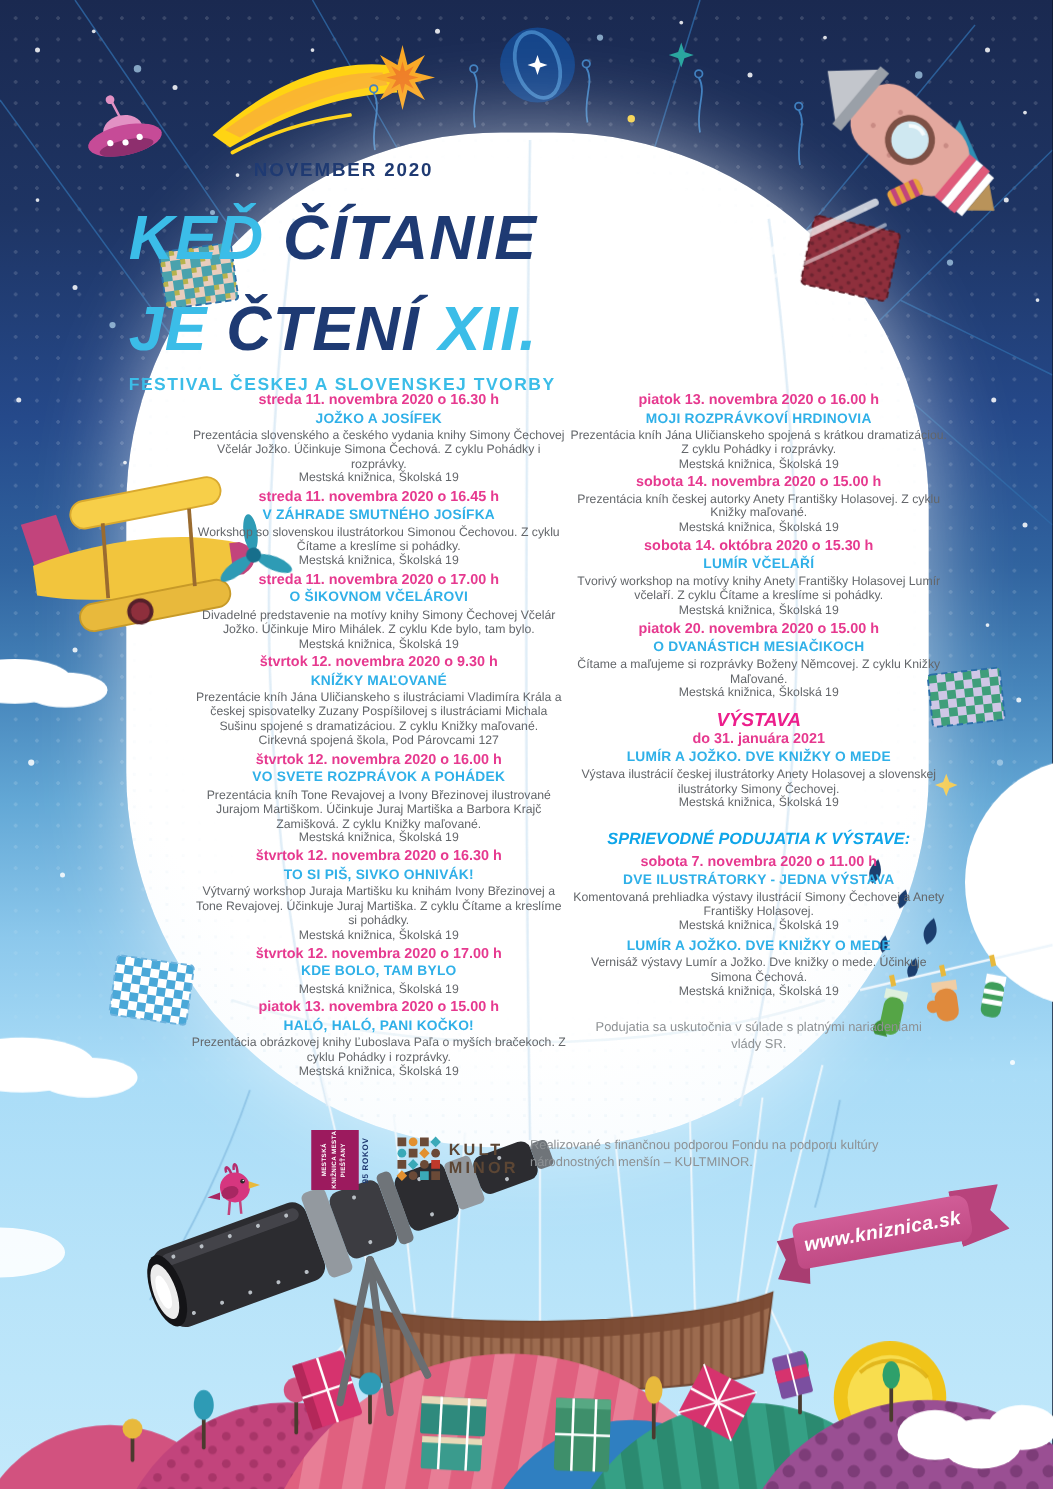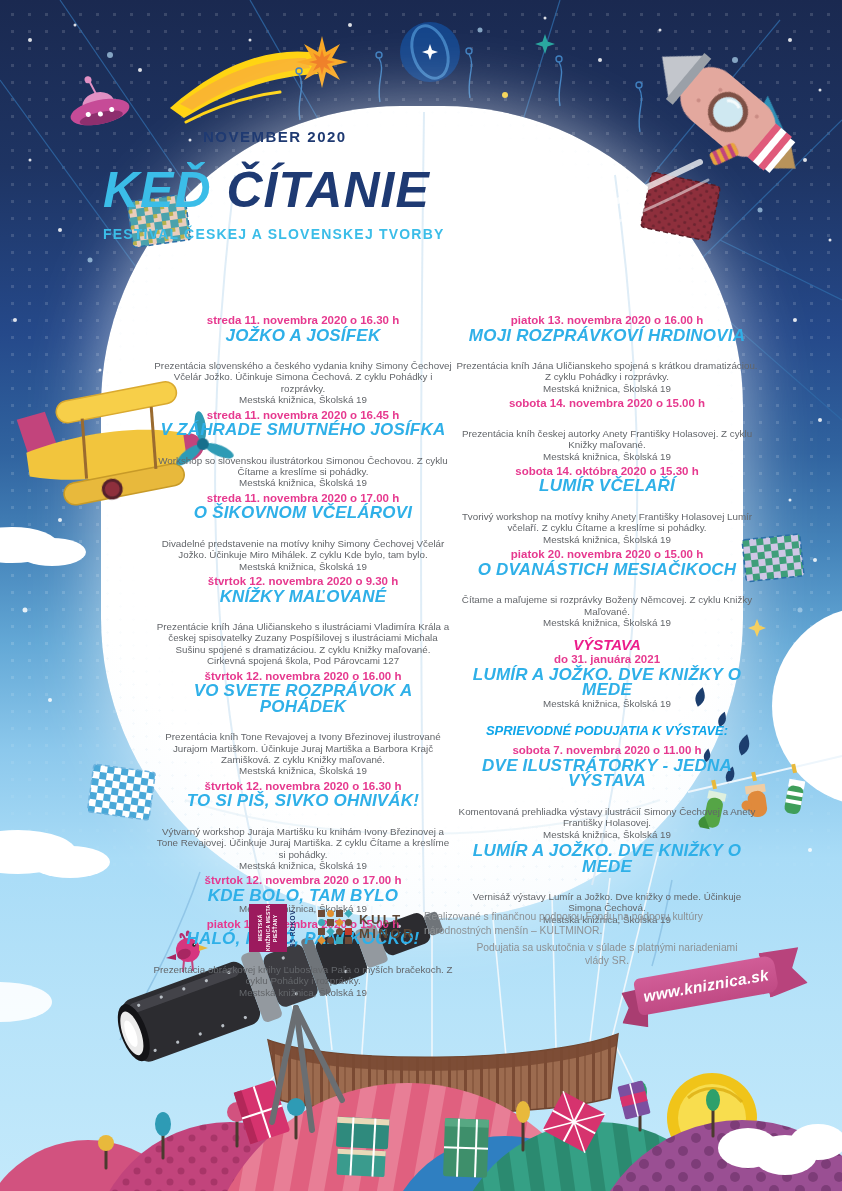--- a/index.html
+++ b/index.html
@@ -30,22 +30,22 @@
   .header{position:absolute;left:103px;top:128px;width:644px;text-align:left;}
   .date-badge{font-size:15px;font-weight:bold;color:#1f3a72;letter-spacing:1.5px;transform:translateX(100px);}
   .title-line{font-size:50px;line-height:55px;font-weight:bold;font-style:italic;letter-spacing:1px;margin-top:18px;white-space:nowrap;}
   .tc{color:#3bbde8;} .tn{color:#1e3a73;}
   .subtitle{margin-top:8px;font-size:14px;font-weight:bold;color:#3bbde8;letter-spacing:1.2px;}
 
   .col{position:absolute;top:314px;width:302px;text-align:center;}
   .col-left{left:152px;} .col-right{left:456px;}
   .event{margin-bottom:3px;}
   .ev-date{color:#e6398f;font-weight:bold;font-size:11.5px;line-height:13.5px;}
-  .ev-title{color:#2fb0e8;font-weight:bold;font-style:italic;font-size:17px;line-height:15.5px;letter-spacing:.2px;}
-  .ev-desc{color:#63666a;font-size:9.8px;line-height:11.4px;margin-top:17px;}
+  .ev-title{color:#2fb0e8;font-weight:bold;font-size:11px;line-height:15.5px;letter-spacing:.2px;}
+  .ev-desc{color:#63666a;font-size:9.8px;line-height:11.4px;margin-top:0;}
   .ev-loc{color:#63666a;font-size:9.8px;line-height:11.4px;}
   .exhibition{margin-top:8px;}
   .section-heading{color:#ec1e8c;font-weight:bold;font-style:italic;font-size:15px;line-height:17px;}
   .side-heading{color:#0ea5e9;font-weight:bold;font-style:italic;font-size:13px;line-height:16px;margin:14px 0 5px;}
   .notice{color:#8d9194;font-size:10.3px;line-height:13px;margin-top:16px;padding:0 14px;}
 
   
   .footer{position:absolute;left:0;top:902px;width:722px;height:62px;z-index:10;}
   .lib-logo{position:absolute;left:249px;top:2px;width:38px;height:48px;background:#9c1a5e;display:flex;align-items:center;justify-content:center;overflow:hidden;}
   .lib-text{writing-mode:vertical-rl;transform:rotate(180deg);font-size:5px;font-weight:bold;color:#fff;letter-spacing:.3px;line-height:1.5;text-align:center;}
@@ -492,20 +492,25 @@
     </g>
   </svg>
 
   <div class="content">
     <div class="header">
       <div class="date-badge">NOVEMBER 2020</div>
       <div class="title-line">
         <span class="tc">KEĎ</span>
         <span class="tn">ČÍTANIE</span>
       </div>
+      <div class="title-line">
+        <span class="tc">JE</span>
+        <span class="tn">ČTENÍ</span>
+        <span class="tc">XII.</span>
+      </div>
       <div class="subtitle">FESTIVAL ČESKEJ A SLOVENSKEJ TVORBY</div>
     </div>
 
     <div class="col col-left">
 
         <div class="event">
           <div class="ev-date">streda 11. novembra 2020 o 16.30 h</div>
           <div class="ev-title">JOŽKO A JOSÍFEK</div>
           <div class="ev-desc">Prezentácia slovenského a českého vydania knihy Simony Čechovej Včelár Jožko. Účinkuje Simona Čechová. Z cyklu Pohádky i rozprávky.</div>
           <div class="ev-loc">Mestská knižnica, Školská 19</div>
@@ -587,20 +592,21 @@
             <div class="ev-date">piatok 20. novembra 2020 o 15.00 h</div>
             <div class="ev-title">O DVANÁSTICH MESIAČIKOCH</div>
             <div class="ev-desc">Čítame a maľujeme si rozprávky Boženy Němcovej. Z cyklu Knižky Maľované.</div>
             <div class="ev-loc">Mestská knižnica, Školská 19</div>
           </div>
         </div>
       <div class="exhibition">
         <div class="section-heading">VÝSTAVA</div>
         <div class="ev-date">do 31. januára 2021</div>
         <div class="ev-title">LUMÍR A JOŽKO. DVE KNIŽKY O MEDE</div>
+        <div class="ev-desc">Výstava ilustrácií českej ilustrátorky Anety Holasovej a slovenskej ilustrátorky Simony Čechovej.</div>
         <div class="ev-loc">Mestská knižnica, Školská 19</div>
       </div>
       <div class="side-heading">SPRIEVODNÉ PODUJATIA K VÝSTAVE:</div>
       <div>
 
           <div class="event">
             <div class="ev-date">sobota 7. novembra 2020 o 11.00 h</div>
             <div class="ev-title">DVE ILUSTRÁTORKY - JEDNA VÝSTAVA</div>
             <div class="ev-desc">Komentovaná prehliadka výstavy ilustrácií Simony Čechovej a Anety Františky Holasovej.</div>
             <div class="ev-loc">Mestská knižnica, Školská 19</div>

